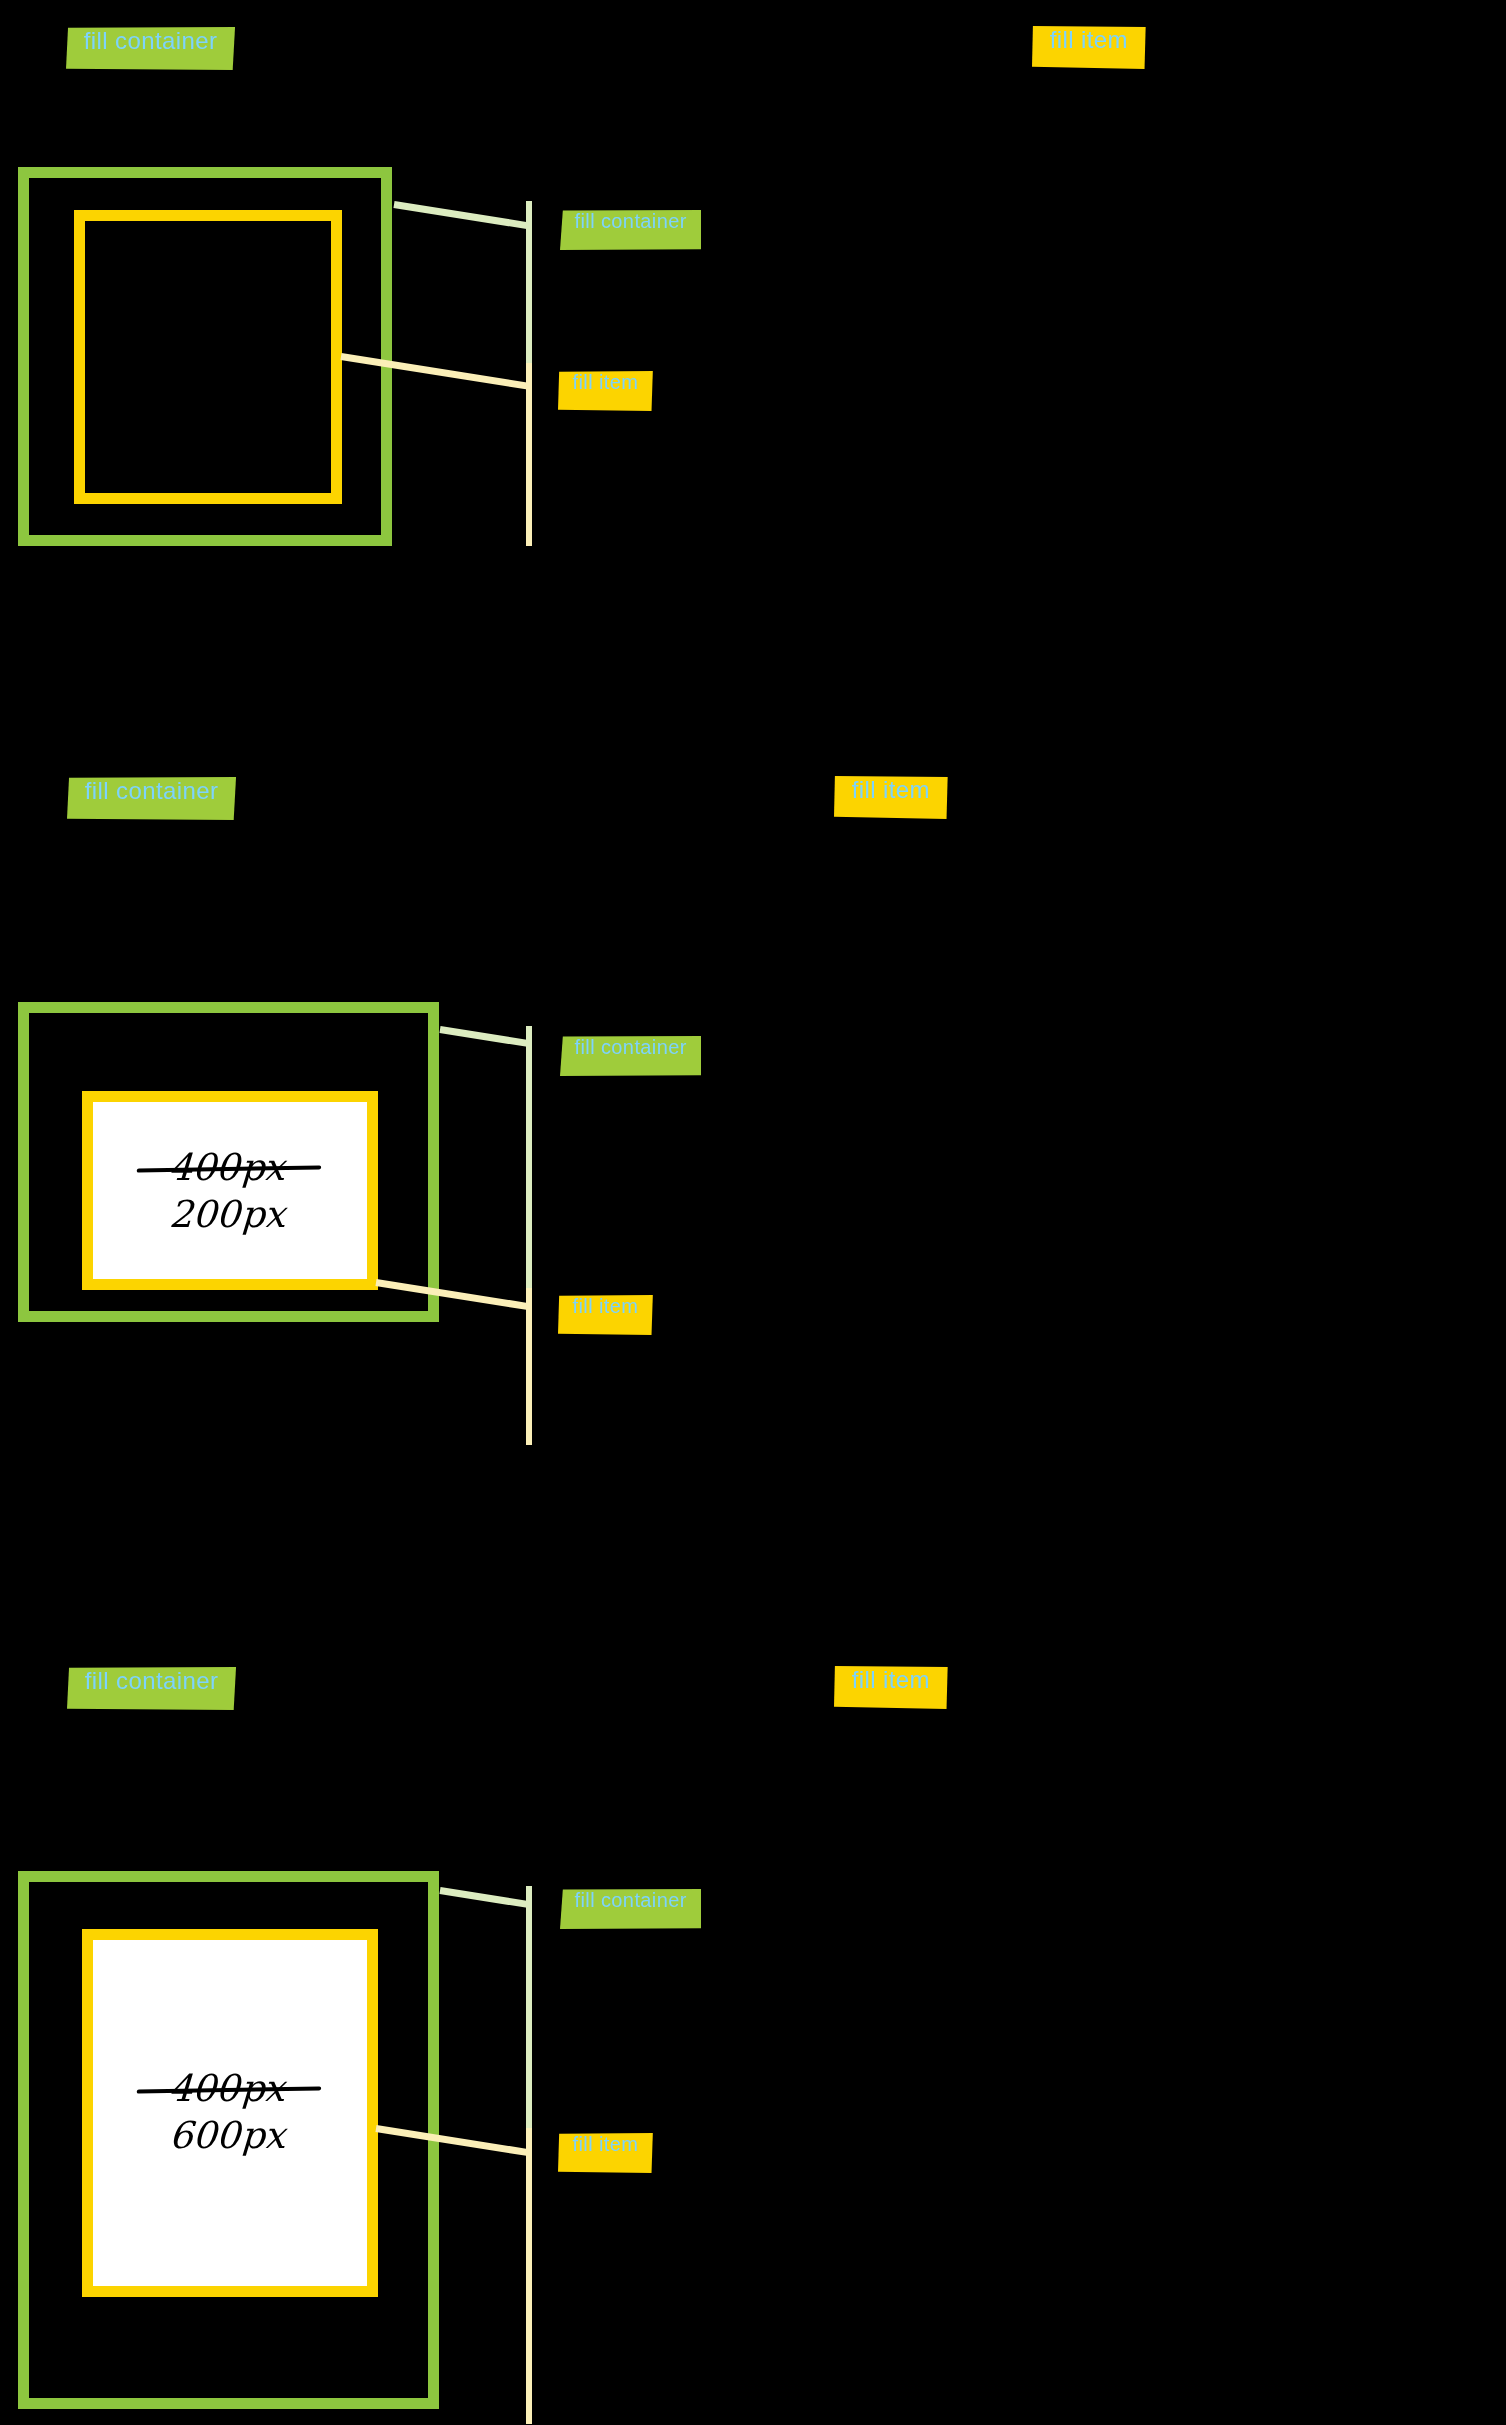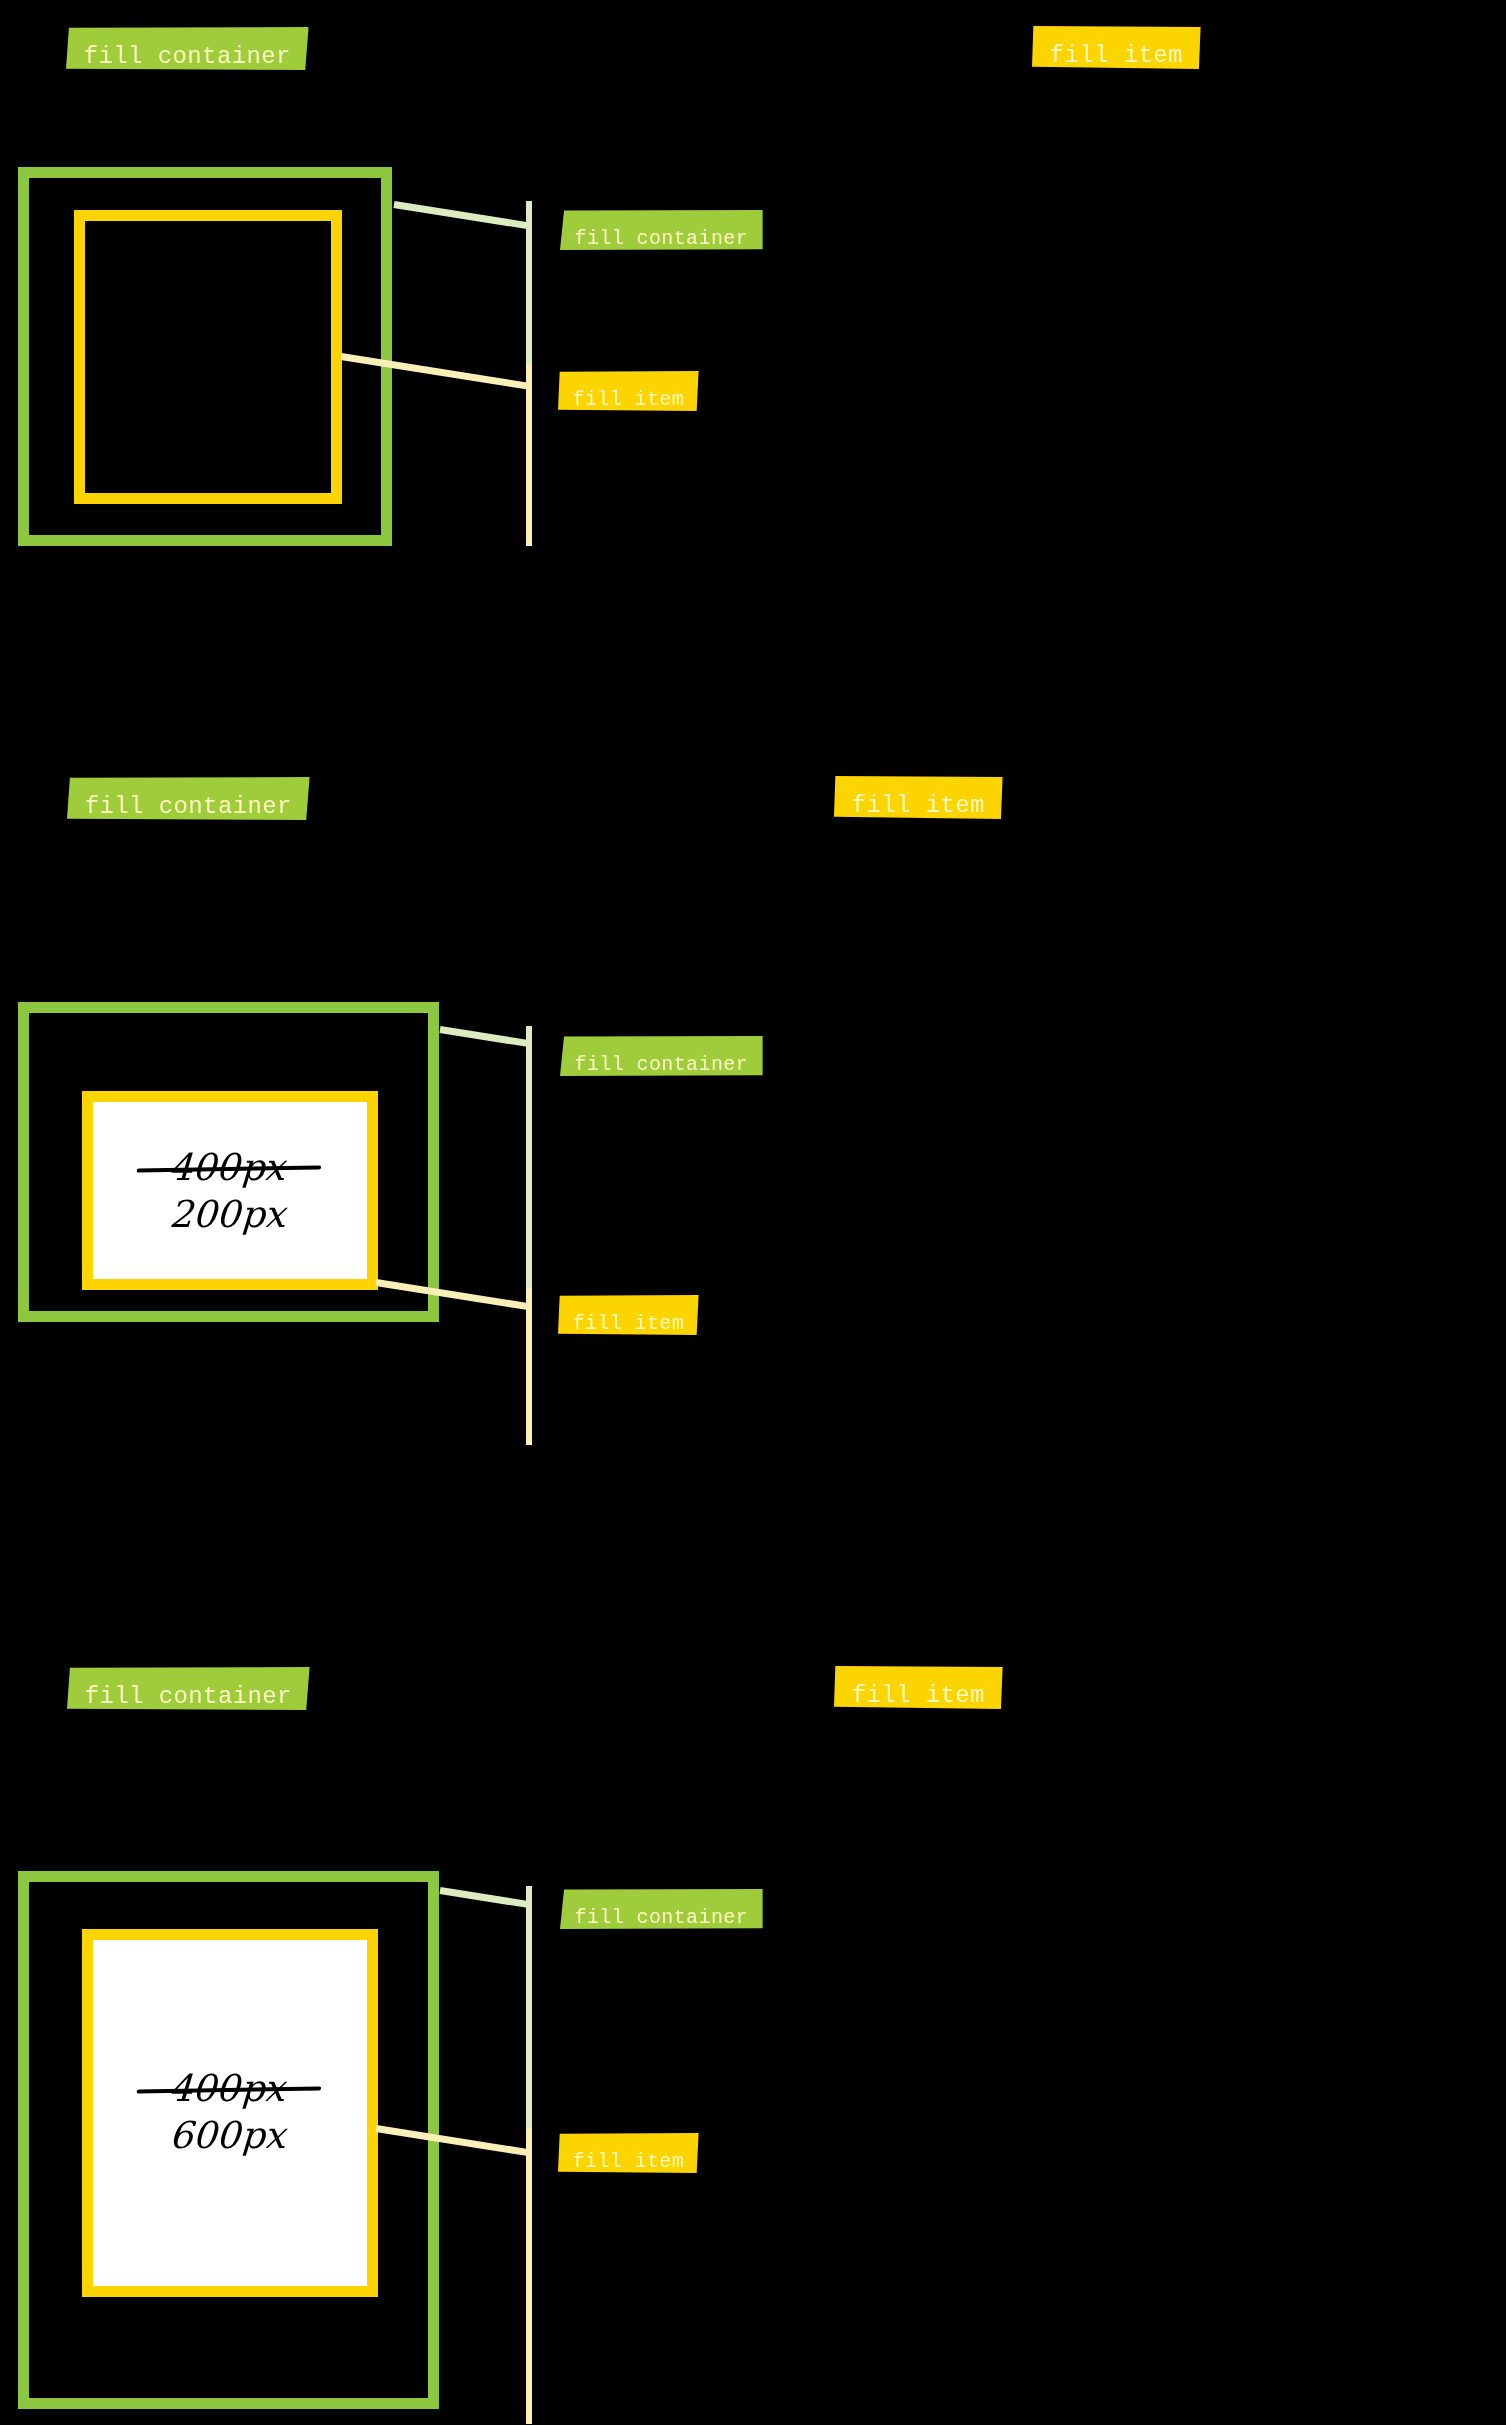--- a/index.html
+++ b/index.html
@@ -5,24 +5,24 @@
   html,body{margin:0;padding:0;background:#000;}
   body{
     width:1507px;height:2426px;position:relative;overflow:hidden;
     font-family:"DejaVu Sans Mono","Liberation Mono",monospace;
   }
   .stage{position:absolute;inset:0;}
 
   
   .tag{
     position:absolute;
-    display:flex;align-items:flex-end;
-    color:#fef9c3;
+    display:flex;align-items:flex-start;
+    color:#7dd3fc;
     white-space:nowrap;
-    font-family:Liberation Mono, monospace;
+    font-family:Liberation Sans, sans-serif;
     letter-spacing:0.4px;
     box-sizing:border-box;
   }
   .tag .tag-bg{
     position:absolute;inset:0;
     z-index:0;
   }
   .tag .tag-txt{position:relative;z-index:1;}
 
   .tag.green .tag-bg{background:#9fcc3b;}

